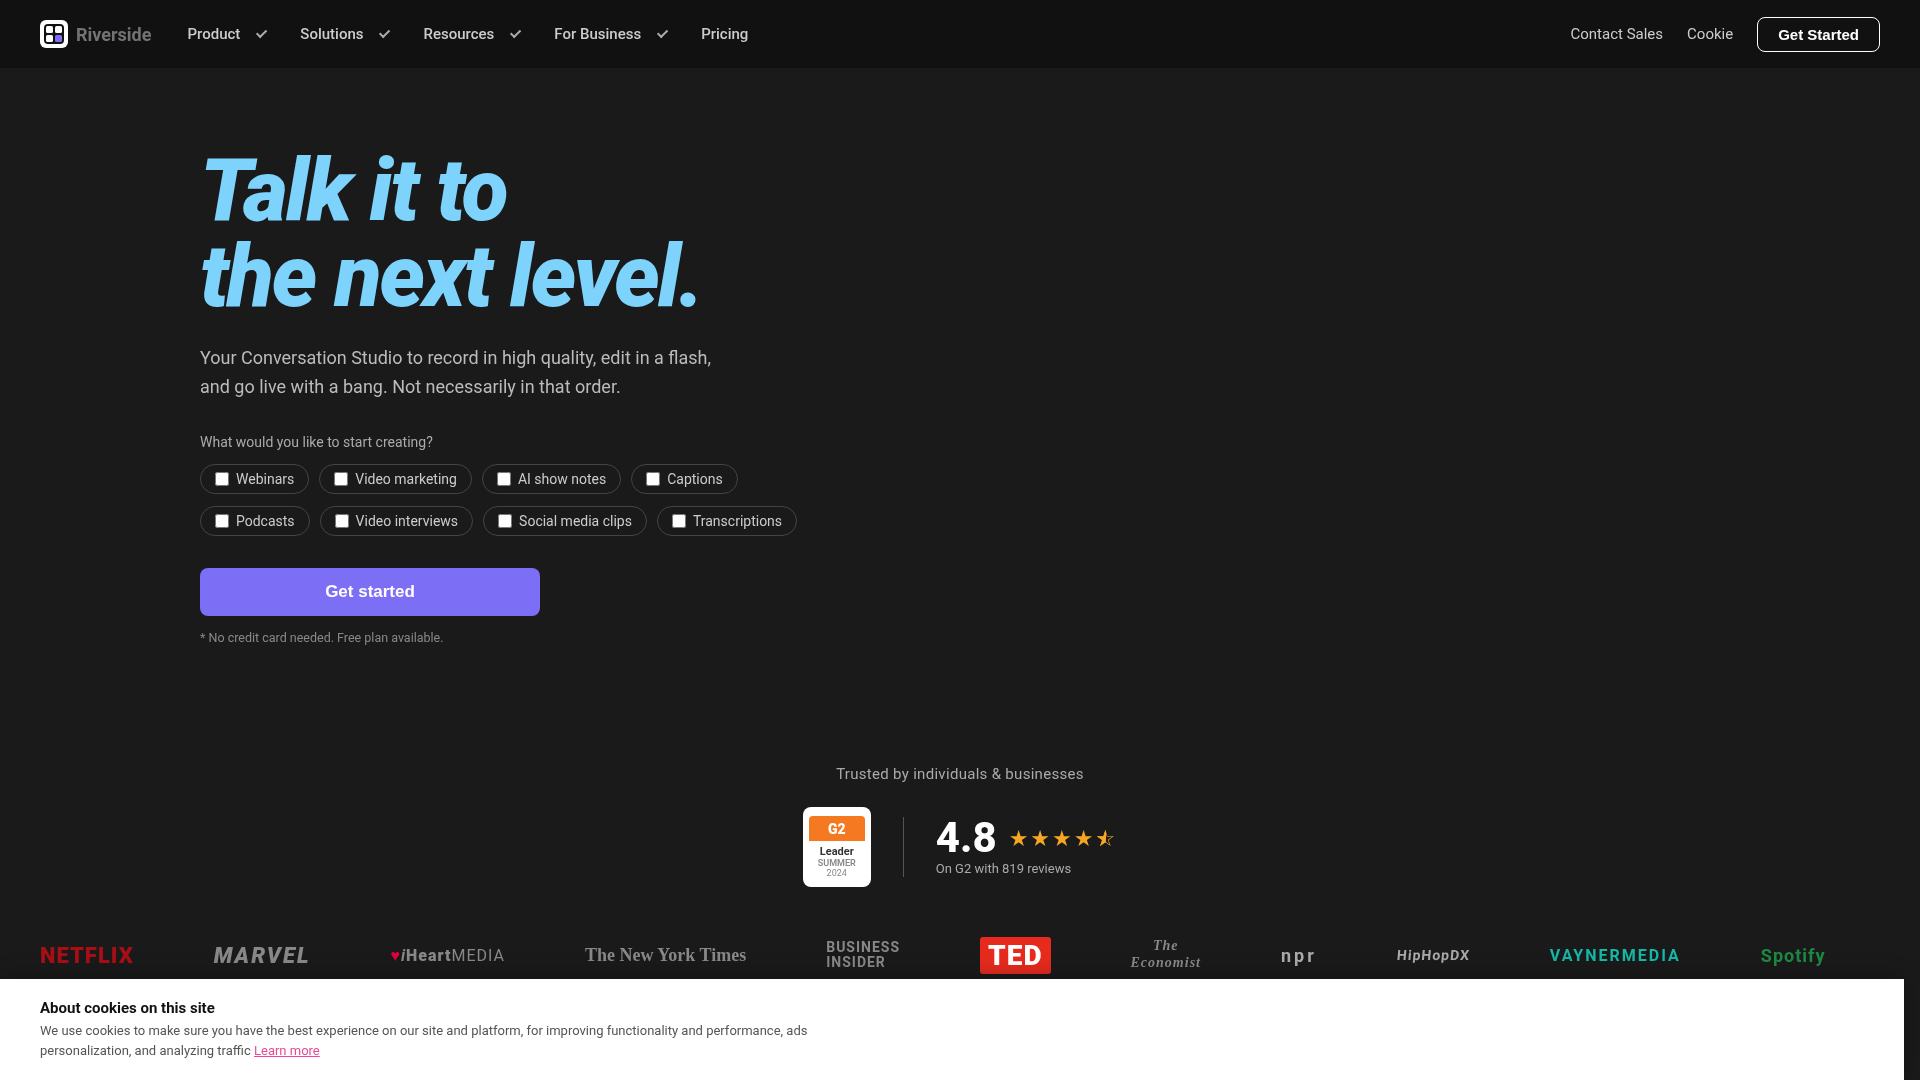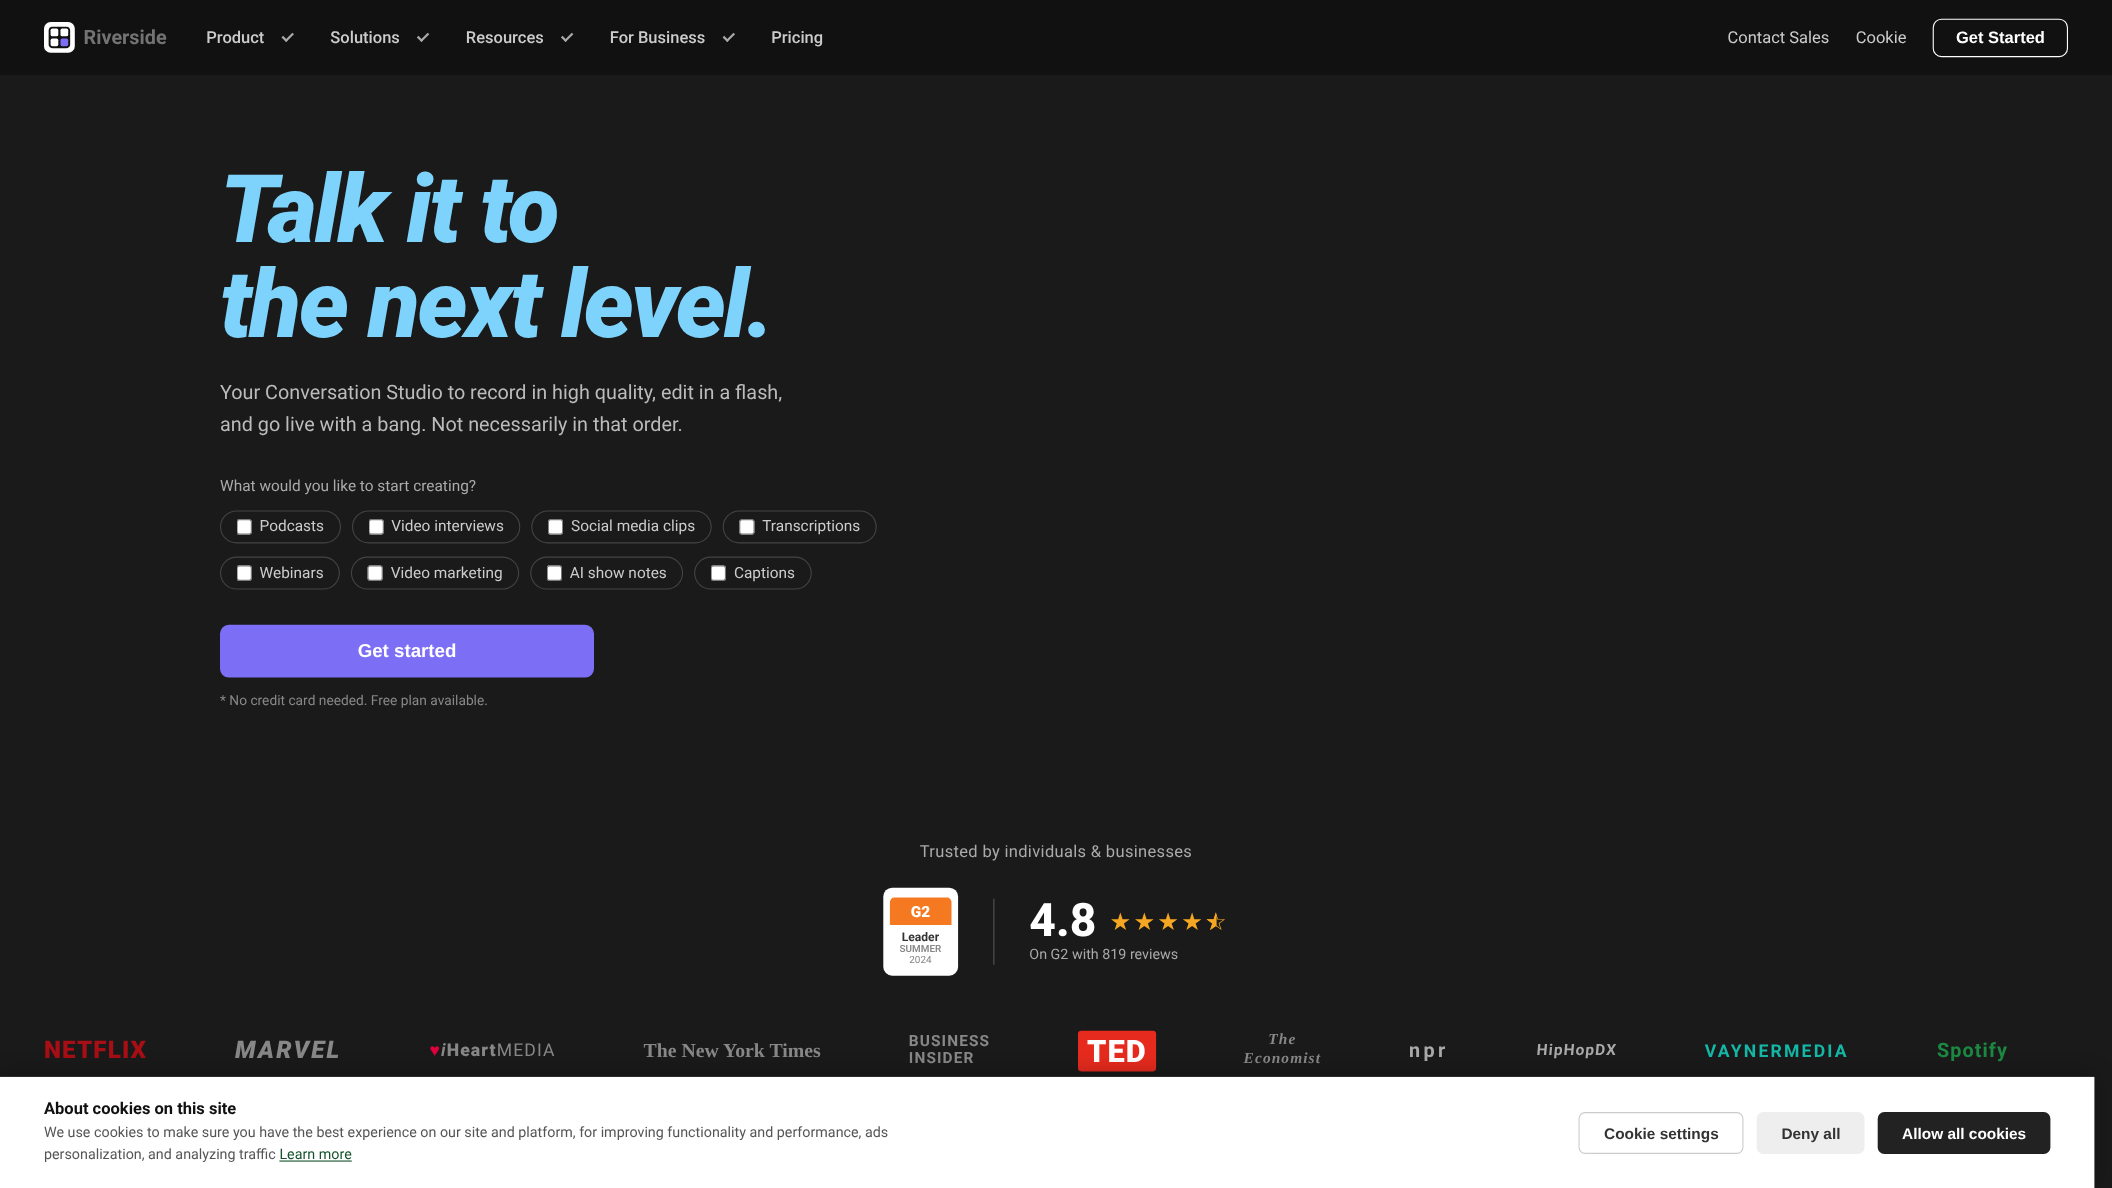--- a/index.html
+++ b/index.html
@@ -261,21 +261,21 @@
       font-weight: 700;
       color: #111;
       margin-bottom: 4px;
     }
     .cookie-desc {
       font-size: 13px;
       color: #555;
       line-height: 1.5;
     }
     .cookie-desc a {
-      color: #14532d;
+      color: #ec4899;
       text-decoration: underline;
     }
     .cookie-buttons {
       display: flex;
       gap: 12px;
       flex-shrink: 0;
       margin-left: 40px;
     }
     .btn-cookie {
       padding: 10px 22px;
@@ -375,52 +375,52 @@
   <h1 class="hero-headline">
     <span>Talk it to</span><br>
     <span>the next level.</span>
   </h1>
   <p class="hero-sub">Your Conversation Studio to record in high quality, edit in a flash, and go live with a bang. Not necessarily in that order.</p>
   <p class="what-create-label">What would you like to start creating?</p>
 
   <div class="checkbox-group">
     <label class="checkbox-item">
       <input type="checkbox" style="">
+      <span>Webinars</span>
+    </label>
+    <label class="checkbox-item">
+      <input type="checkbox" style="">
+      <span>Video marketing</span>
+    </label>
+    <label class="checkbox-item">
+      <input type="checkbox" style="">
+      <span>AI show notes</span>
+    </label>
+    <label class="checkbox-item">
+      <input type="checkbox" style="">
+      <span>Captions</span>
+    </label>
+  </div>
+
+  <div class="checkbox-group">
+    <label class="checkbox-item">
+      <input type="checkbox" style="">
       <span>Podcasts</span>
     </label>
     <label class="checkbox-item">
       <input type="checkbox" style="">
       <span>Video interviews</span>
     </label>
     <label class="checkbox-item">
       <input type="checkbox" style="">
       <span>Social media clips</span>
     </label>
     <label class="checkbox-item">
       <input type="checkbox" style="">
       <span>Transcriptions</span>
-    </label>
-  </div>
-
-  <div class="checkbox-group">
-    <label class="checkbox-item">
-      <input type="checkbox" style="">
-      <span>Webinars</span>
-    </label>
-    <label class="checkbox-item">
-      <input type="checkbox" style="">
-      <span>Video marketing</span>
-    </label>
-    <label class="checkbox-item">
-      <input type="checkbox" style="">
-      <span>AI show notes</span>
-    </label>
-    <label class="checkbox-item">
-      <input type="checkbox" style="">
-      <span>Captions</span>
     </label>
   </div>
 
   <div>
     <button class="btn-get-started-hero">Get started</button>
     <p class="no-credit">* No credit card needed. Free plan available.</p>
   </div>
 </section>
 
 <section class="trusted-section">
@@ -472,18 +472,13 @@
 </section>
 
 <div class="cookie-banner">
   <div class="cookie-text-block">
     <div class="cookie-title">About cookies on this site</div>
     <div class="cookie-desc">
       <span>We use cookies to make sure you have the best experience on our site and platform, for improving functionality and performance, ads personalization, and analyzing traffic</span>
       <a href="#"> <span>Learn more</span></a>
     </div>
   </div>
-  <div class="cookie-buttons">
-    <button class="btn-cookie btn-cookie-settings">Cookie settings</button>
-    <button class="btn-cookie btn-cookie-deny">Deny all</button>
-    <button class="btn-cookie btn-cookie-allow">Allow all cookies</button>
-  </div>
 </div>
 
 </body></html>

